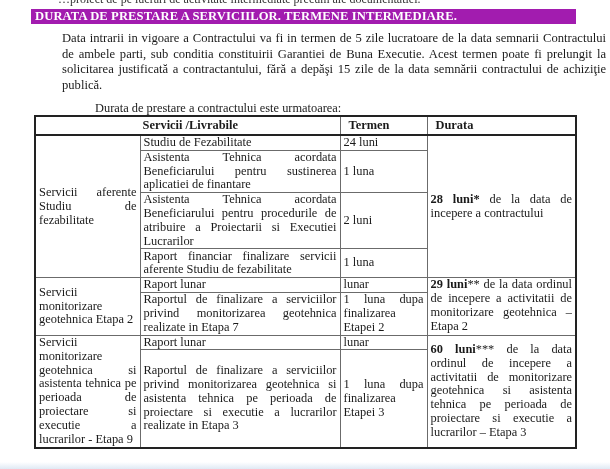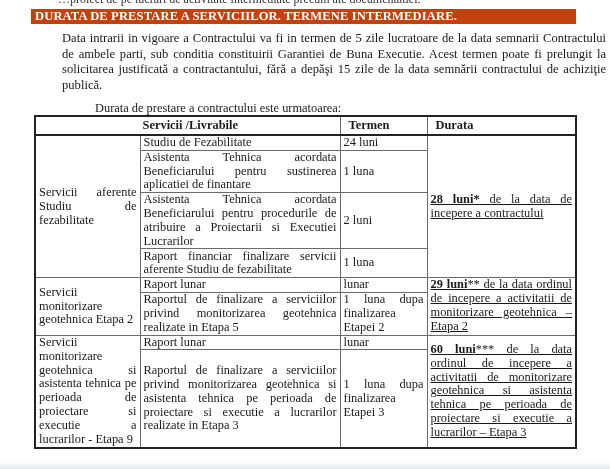--- a/index.html
+++ b/index.html
@@ -8,21 +8,21 @@
     background:#ffffff; color:#1a1a1a;
     font-family:"Liberation Serif", "DejaVu Serif", serif;
     font-size:12.4px; line-height:14px;
   }
   .cut-line {
     position:absolute; left:58px; top:-8px; width:540px;
     font-size:12px; color:#333; white-space:nowrap; overflow:hidden;
   }
   .section-bar {
     position:absolute; left:31px; top:9px; width:545px; height:15px;
-    background:#c2410c;
+    background:#a21caf;
   }
   .section-bar span {
     position:absolute; left:4px; top:0px;
     color:#ffffff; font-weight:bold; font-size:12.6px; line-height:15px;
     letter-spacing:0.1px; white-space:nowrap;
   }
   .para {
     position:absolute; left:31px; top:31px; width:544px;
     text-align:justify; font-size:12.6px; line-height:15.6px;margin-left:31px;
   }
@@ -39,21 +39,21 @@
     font-weight:normal; font-size:12.4px; line-height:13.8px;
   }
   table.durata th {
     font-weight:bold; height:17px; border-bottom:2.5px solid #222;padding-left:8px;
   }
   th.h-durata { text-align:left; vertical-align:top; }
   th.h-servicii { text-align:center; }
   th.h-termen { text-align:left; }
   td.group { text-align:justify; text-align-last:left; vertical-align:middle;margin-top:21px; }
   td.just { text-align:justify; }
-  td.dur { text-align:justify; vertical-align:middle; padding:0 4px 0 4px; border-right:2.5px solid #222;text-decoration:underline; }
+  td.dur { text-align:justify; vertical-align:middle; padding:0 4px 0 4px; border-right:2.5px solid #222; }
   td.dur.top { vertical-align:top; }
   b.bold { font-weight:bold; }
   .bottom-shadow {
     position:absolute; left:0; top:462px; width:610px; height:7px;
     background:linear-gradient(#ffffff, #dfe9f4);
   }
 </style>
 </head>
 <body>
 
@@ -106,21 +106,21 @@
 
     <tr style="height:14px">
       <td class="group" rowspan="2" style="text-align:left">Servicii monitorizare geotehnica Etapa 2</td>
       <td>Raport lunar</td>
       <td>lunar</td>
       <td class="dur top" rowspan="2">
         <b class="bold">29 luni</b><span>** de la data ordinul de incepere a activitatii de monitorizare geotehnica – Etapa 2</span>
       </td>
     </tr>
     <tr style="height:42px">
-      <td class="just">Raportul de finalizare a serviciilor privind monitorizarea geotehnica realizate in Etapa 5</td>
+      <td class="just">Raportul de finalizare a serviciilor privind monitorizarea geotehnica realizate in Etapa 7</td>
       <td class="just">1 luna dupa finalizarea Etapei 2</td>
     </tr>
 
     <tr style="height:14px">
       <td class="group" rowspan="2">Servicii monitorizare geotehnica si asistenta tehnica pe perioada de proiectare si executie a lucrarilor - Etapa 9</td>
       <td>Raport lunar</td>
       <td>lunar</td>
       <td class="dur" rowspan="2">
         <b class="bold">60 luni</b><span>*** de la data ordinul de incepere a activitatii de monitorizare geotehnica si asistenta tehnica pe perioada de proiectare si executie a lucrarilor – Etapa 3</span>
       </td>

